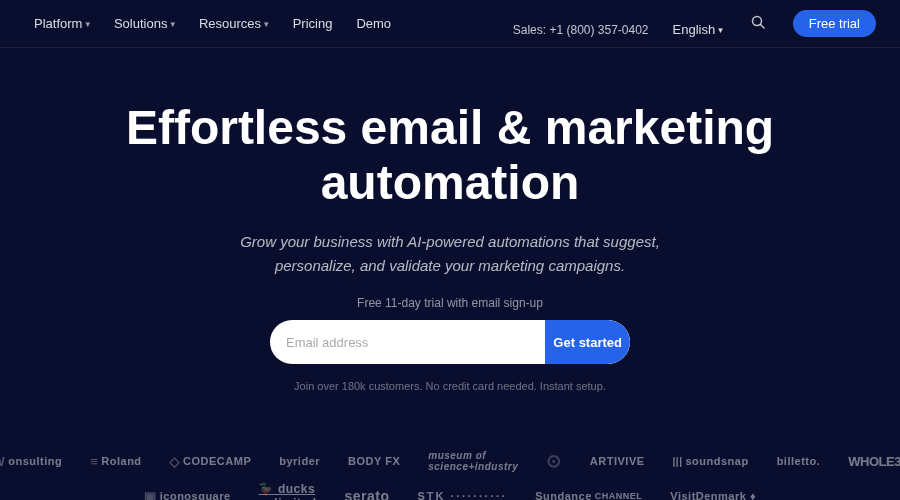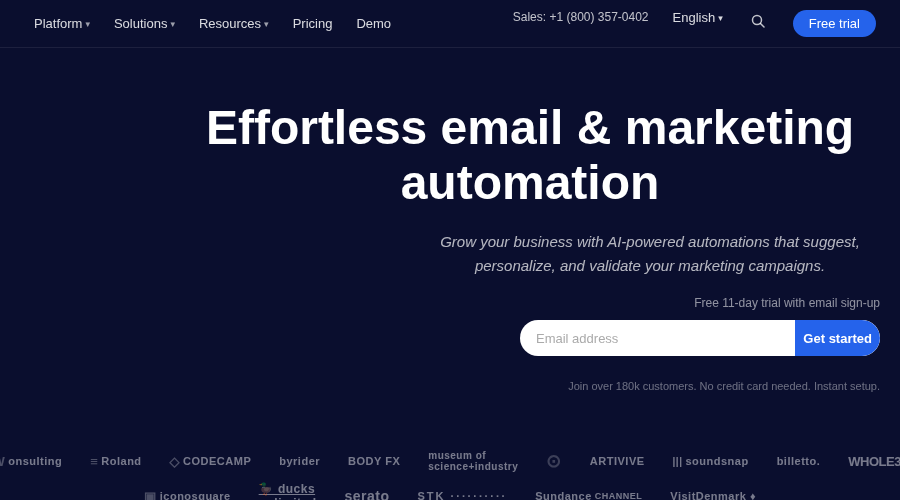--- a/index.html
+++ b/index.html
@@ -37,21 +37,21 @@
       cursor: pointer;
       border-radius: 4px;
       white-space: nowrap;
     }
     .nav-link .chevron {
       font-size: 9px;
       opacity: 0.7;
     }
     .nav-right {
       display: flex;
-      align-items: flex-start;
+      align-items: flex-end;
       gap: 24px;
       margin-left: 19px;
     }
     .nav-sales {
       font-size: 12px;
       color: rgba(255,255,255,0.75);
       white-space: nowrap;
     }
     .nav-lang {
       display: flex;
@@ -86,21 +86,21 @@
       font-size: 13px;
       border: none;
       cursor: pointer;
       font-weight: 500;
     }
 
     
     .hero {
       display: flex;
       flex-direction: column;
-      align-items: flex-end;
+      align-items: center;
       padding: 52px 20px 30px;
       text-align: center;
     }
     .hero-title {
       font-size: 48px;
       font-weight: 800;
       line-height: 1.15;
       color: #fff;
       max-width: 700px;
       margin-bottom: 20px;
@@ -117,22 +117,22 @@
       font-size: 12px;
       color: rgba(255,255,255,0.55);
       margin-bottom: 10px;
     }
     .hero-form {
       display: flex;
       border-radius: 50px;
       overflow: hidden;
       background: #fff;
       width: 360px;
-      height: 36px;
-      margin-bottom: 24px;
+      height: 44px;
+      margin-bottom: 16px;
     }
     .hero-input {
       flex: 1;
       border: none;
       outline: none;
       padding: 0 16px;
       font-size: 13px;
       color: #333;
       background: transparent;
     }
@@ -236,21 +236,21 @@
   <p class="hero-note">Join over 180k customers. No credit card needed. Instant setup.</p>
 </section>
 
 <div class="logos-section">
   <div class="logos-row">
     <span class="logo-item"><span class="logo-symbol">W</span>onsulting</span>
     <span class="logo-item"><span class="logo-symbol">≡</span>Roland</span>
     <span class="logo-item"><span class="logo-symbol">◇</span>CODECAMP</span>
     <span class="logo-item">byrider</span>
     <span class="logo-item">BODY FX</span>
-    <span class="logo-item" style="font-size:10px;">museum of<br>science+industry</span>
+    <span class="logo-item" style="font-size:10px;font-style:italic;">museum of<br>science+industry</span>
     <span class="logo-item" style="font-size:18px;opacity:0.45;">⊙</span>
     <span class="logo-item">ARTIVIVE</span>
     <span class="logo-item"><span style="font-size:10px;">|||</span> soundsnap</span>
     <span class="logo-item">billetto.</span>
     <span class="logo-item" style="font-size:13px;font-weight:800;letter-spacing:-0.5px;">WHOLE30</span>
   </div>
   <div class="logos-row">
     <span class="logo-item"><span class="logo-symbol">▣</span> iconosquare</span>
     <span class="logo-item" style="font-size:12px;text-decoration:underline;">🦆 ducks<br>unlimited</span>
     <span class="logo-item" style="font-size:14px;">serato</span>

